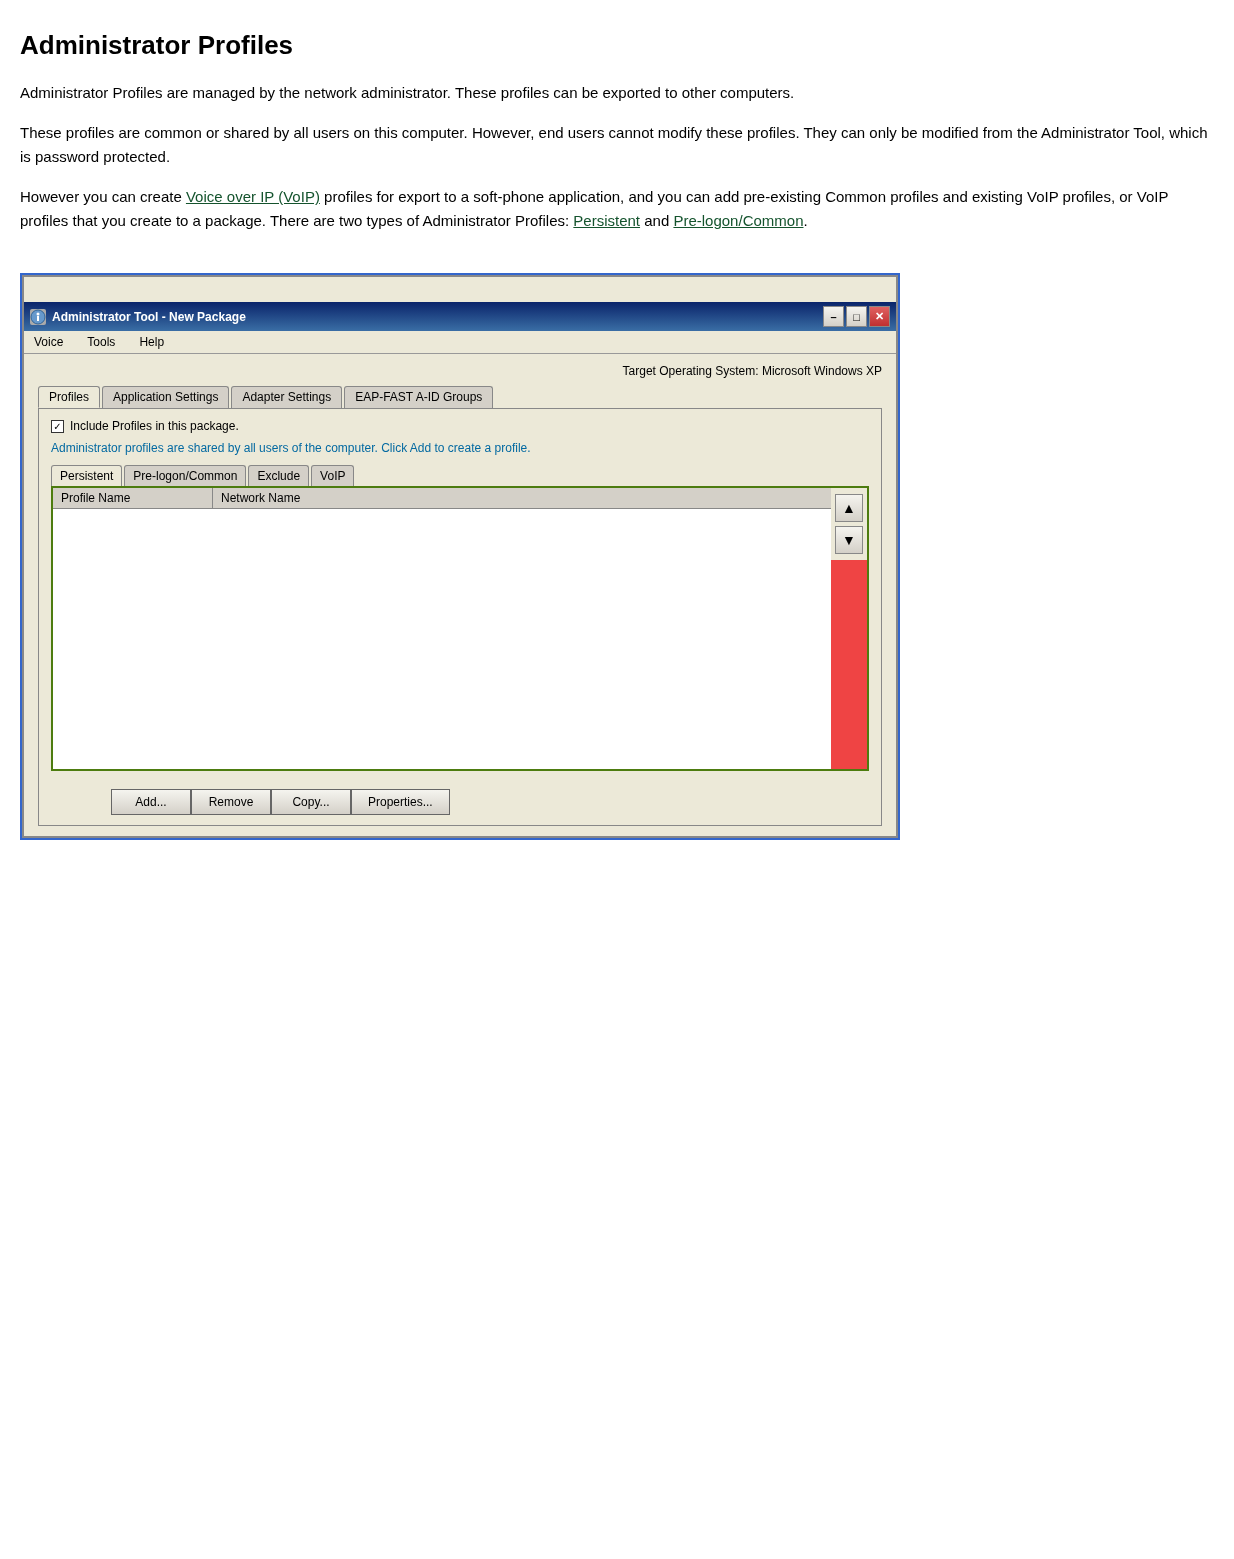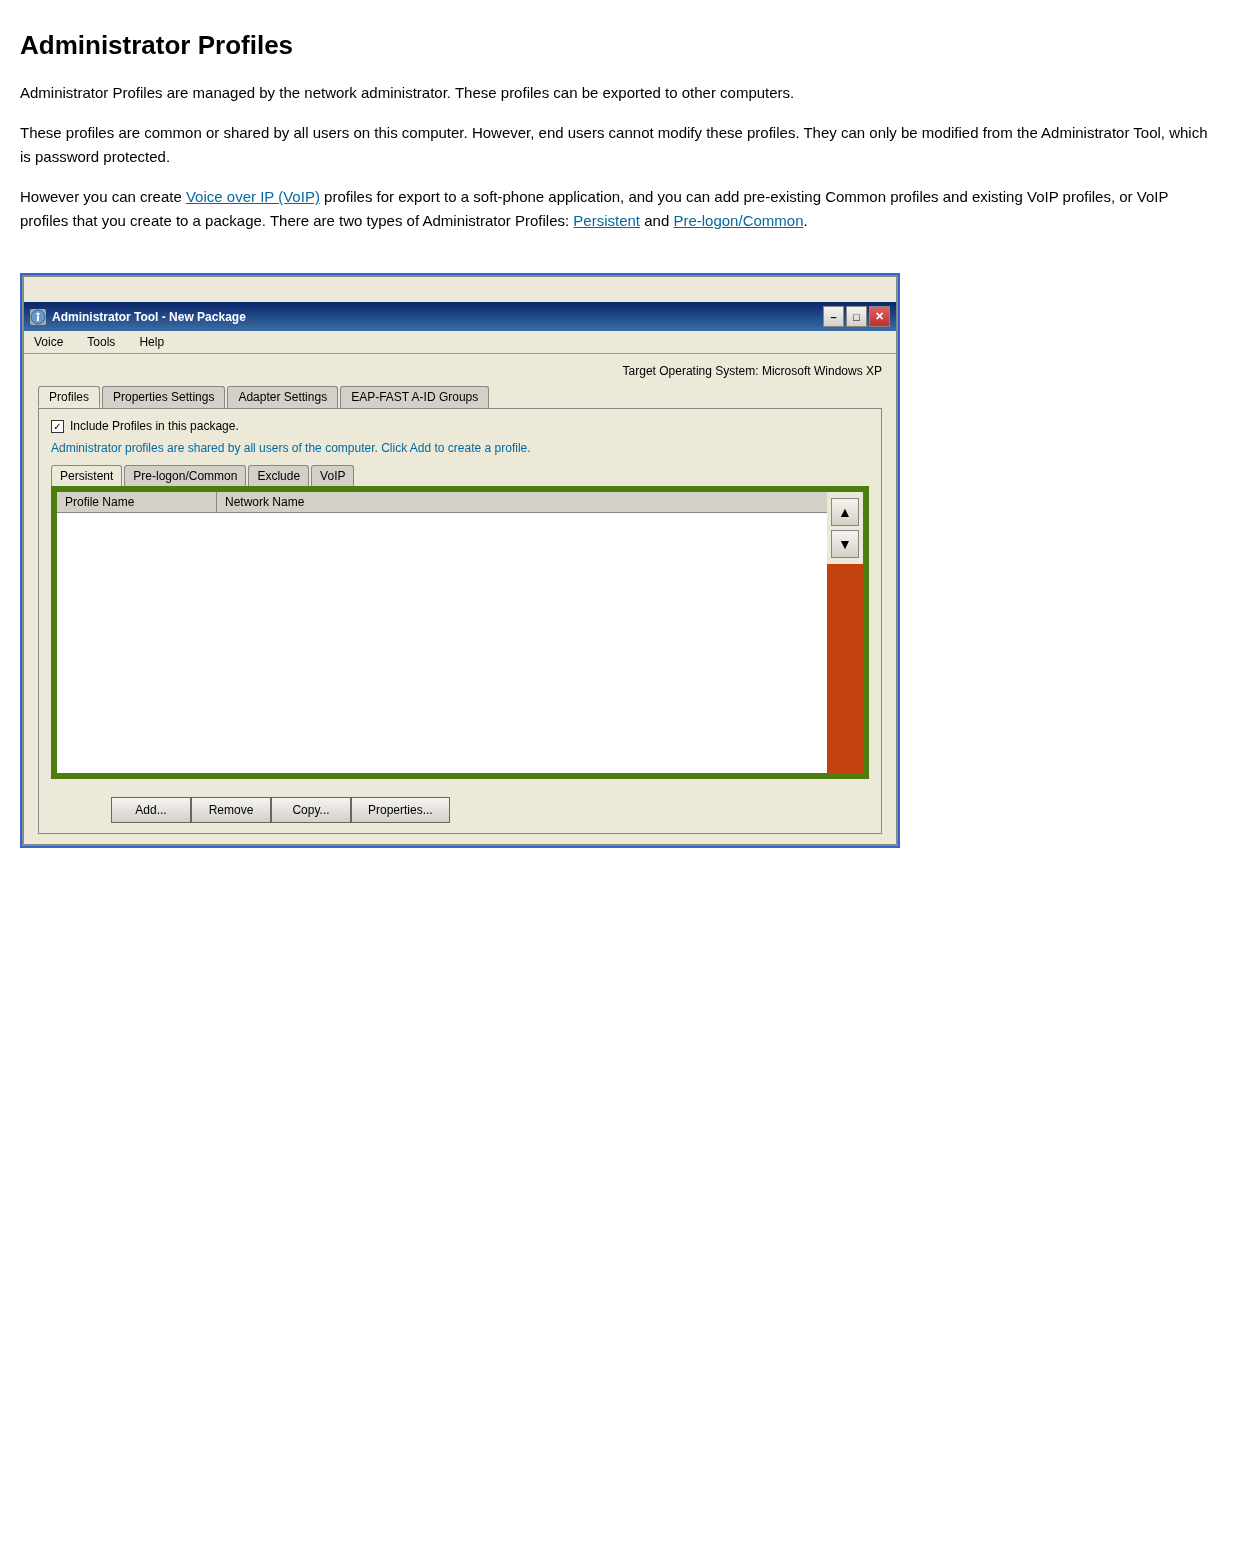--- a/index.html
+++ b/index.html
@@ -18,21 +18,21 @@
       margin-bottom: 20px;
       font-family: Arial, sans-serif;
     }
 
     .content-block {
       margin-bottom: 16px;
       line-height: 1.6;
     }
 
     a {
-      color: #0369a1;
+      color: #14532d;
       text-decoration: underline;
       text-align: center;
     }
 
     
     .screenshot-wrapper {
       margin-top: 24px;
       border: 2px solid #3366cc;
       display: inline-block;
       width: 880px;
@@ -197,22 +197,22 @@
       border-radius: 3px 3px 0 0;
     }
 
     .inner-tab.active {
       background: #ece9d8;
       font-weight: normal;
     }
 
     
     .profile-table-container {
-      border: 6px solid #4d7c0f;
-      background: #c2410c;
+      border: 2px solid #4d7c0f;
+      background: #ef4444;
       display: flex;
       align-items: flex-start;
       justify-content: flex-end;
     }
 
     .profile-table {
       flex: 1;
     }
 
     .profile-table-header {
@@ -324,21 +324,21 @@
       <span class="menu-item">Tools</span>
       <span class="menu-item">Help</span>
     </div>
 
     <div class="window-body">
 
       <div class="target-os-text">Target Operating System: Microsoft Windows XP</div>
 
       <div class="tab-bar">
         <div class="tab active">Profiles</div>
-        <div class="tab">Properties Settings</div>
+        <div class="tab">Application Settings</div>
         <div class="tab">Adapter Settings</div>
         <div class="tab">EAP-FAST A-ID Groups</div>
       </div>
 
       <div class="tab-content">
 
         <div class="include-checkbox-row">
           <div class="checkbox">✓</div>
           <label>Include Profiles in this package.</label>
         </div>

